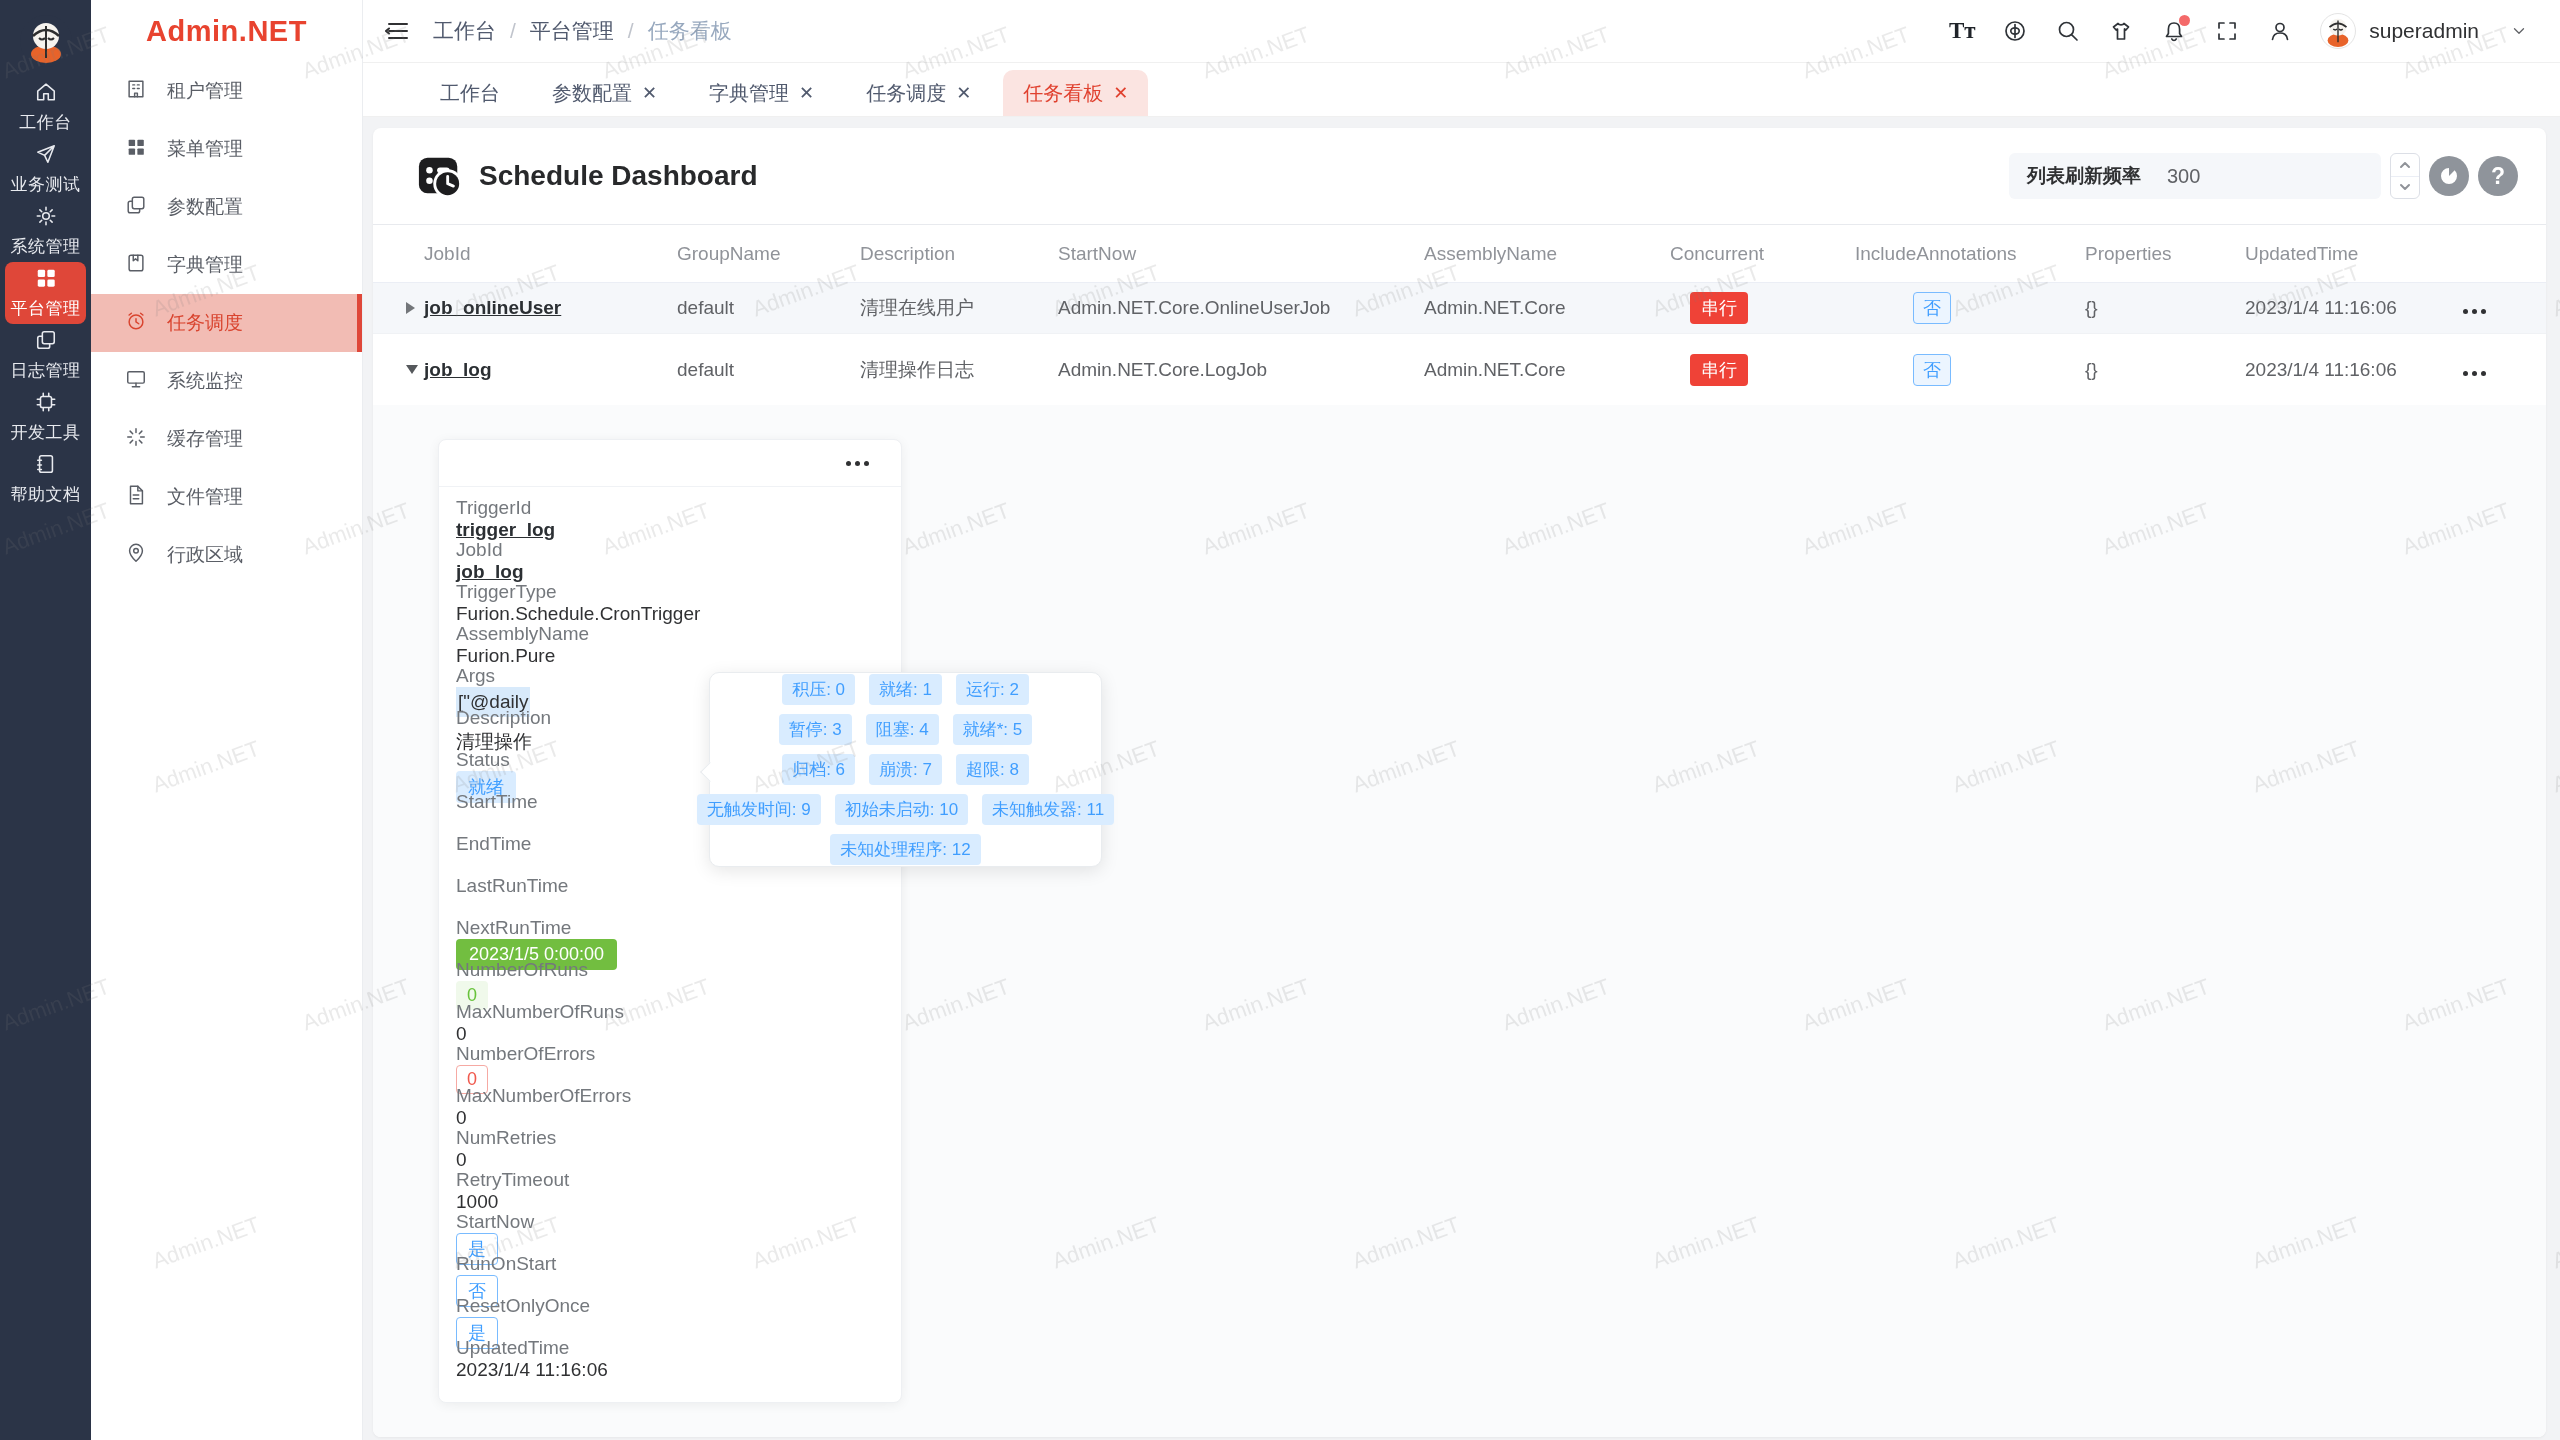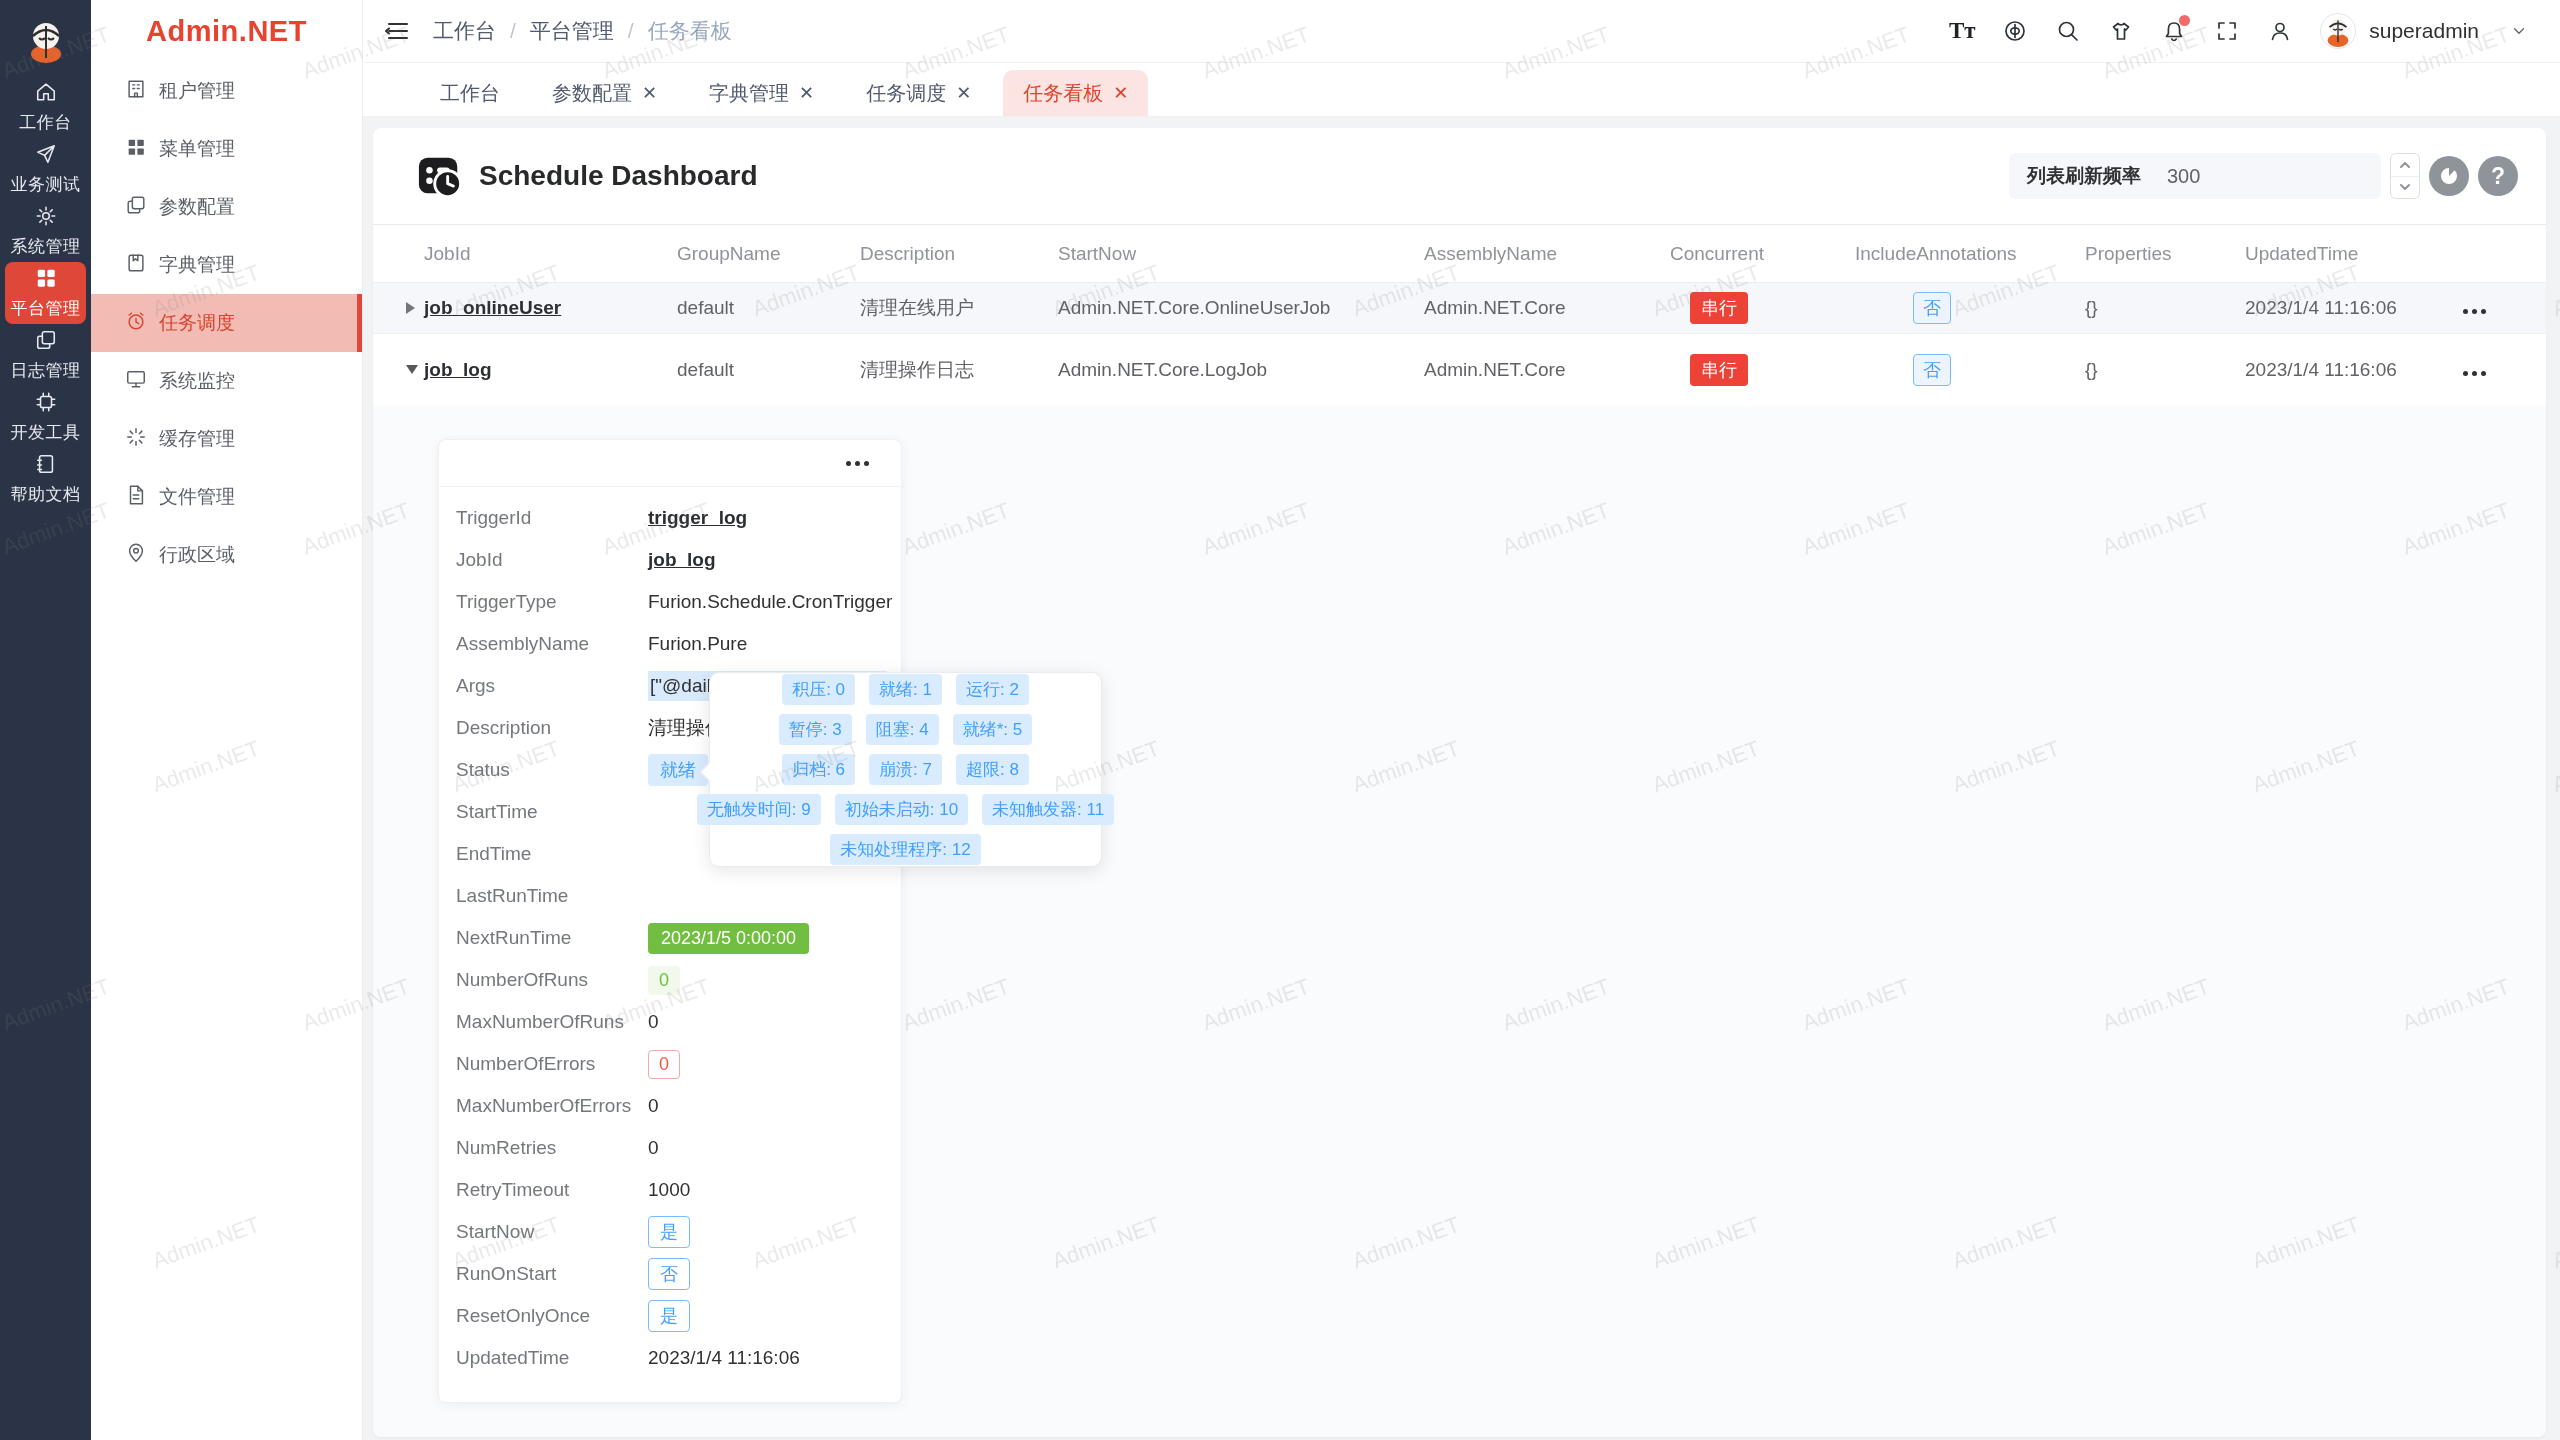--- a/index.html
+++ b/index.html
@@ -14,21 +14,21 @@
     align-items:center; justify-content:center; gap:4px; color:#e8eaef; cursor:pointer; }
   .rail-item svg { width:22px; height:22px; stroke:#e8eaef; fill:none; stroke-width:1.7; stroke-linecap:round; stroke-linejoin:round; }
   .rail-item.active { background:#DF4739; color:#fff; }
   .rail-item .rail-label { font-size:17px; letter-spacing:0.5px; }
 
   
   #side-menu { position:absolute; left:91px; top:0; width:272px; height:1440px; background:#fff;
     border-right:1px solid #ebedf0; z-index:4; }
   .brand { height:62px; display:flex; align-items:center; justify-content:center;
     color:#E8432F; font-size:29px; font-weight:800; letter-spacing:0.5px; }
-  .menu-item { height:58px; display:flex; align-items:center; gap:12px; padding-left:34px;
+  .menu-item { height:58px; display:flex; align-items:center; gap:20px; padding-left:34px;
     color:#5a5e66; font-size:19px; cursor:pointer; position:relative; }
   .menu-item svg { width:22px; height:22px; stroke:#5a5e66; fill:none; stroke-width:1.6; stroke-linecap:round; stroke-linejoin:round; }
   .menu-item.active { background:#F2BCB4; color:#D9442F; }
   .menu-item.active svg { stroke:#D9442F; }
   .menu-item.active::after { content:""; position:absolute; right:0; top:0; bottom:0; width:5px; background:#DF4739; }
 
   
   #topbar { position:absolute; left:363px; top:0; width:2197px; height:63px; background:#fff;
     border-bottom:1px solid #f0f0f0; display:flex; align-items:center; z-index:3; }
   .collapse-btn { margin-left:22px; width:26px; height:26px; cursor:pointer; }
@@ -94,21 +94,21 @@
   .more-dots { display:inline-flex; gap:4px; cursor:pointer; }
   .more-dots i { width:5px; height:5px; border-radius:50%; background:#303133; }
 
   .expand-zone { position:absolute; left:0; right:0; top:277px; bottom:0; background:#FAFBFC; }
 
   
   #detail-panel { position:absolute; left:65px; top:34px; width:464px; height:964px; background:#fff; border-radius:8px;
     border:1px solid #eef0f3; box-shadow:0 2px 12px rgba(0,0,0,.06); }
   .panel-head { height:47px; display:flex; align-items:center; justify-content:flex-end; padding-right:32px; border-bottom:1px solid #f0f2f5; }
   .d-rows { padding:10px 0 0 17px; }
-  .d-row { height:42px; display:flex; align-items:center; font-size:19px; }
+  .d-row { height:42px; display:flex; align-items:flex-start; font-size:19px;flex-direction:column; }
   .d-label { width:192px; color:#74787d; }
   .d-value { flex:1; color:#303133; display:flex; align-items:center; min-width:0; padding-right:14px; }
   .v-link { font-weight:700; text-decoration:underline; color:#2b2f33; cursor:pointer; }
   .v-hl { flex:1; background:#D8EAFB; padding:4px 2px; white-space:nowrap; overflow:hidden; }
   .v-tag-blue { background:#D9ECFF; color:#409EFF; padding:4px 12px; border-radius:4px; font-size:18px; }
   .v-tag-green-solid { background:#72BE40; color:#fff; padding:5px 13px; border-radius:4px; font-size:18px; }
   .v-tag-green-light { background:#F0F9EB; color:#67c23a; padding:4px 11px; border-radius:4px; font-size:18px; }
   .v-tag-red-outline { background:#fff; color:#F0584C; border:1px solid #F6A9A3; padding:3px 10px; border-radius:4px; font-size:18px; }
   .v-tag-blue-outline { background:#fff; color:#409EFF; border:1px solid #79bbff; padding:3px 11px; border-radius:4px; font-size:18px; }
 

